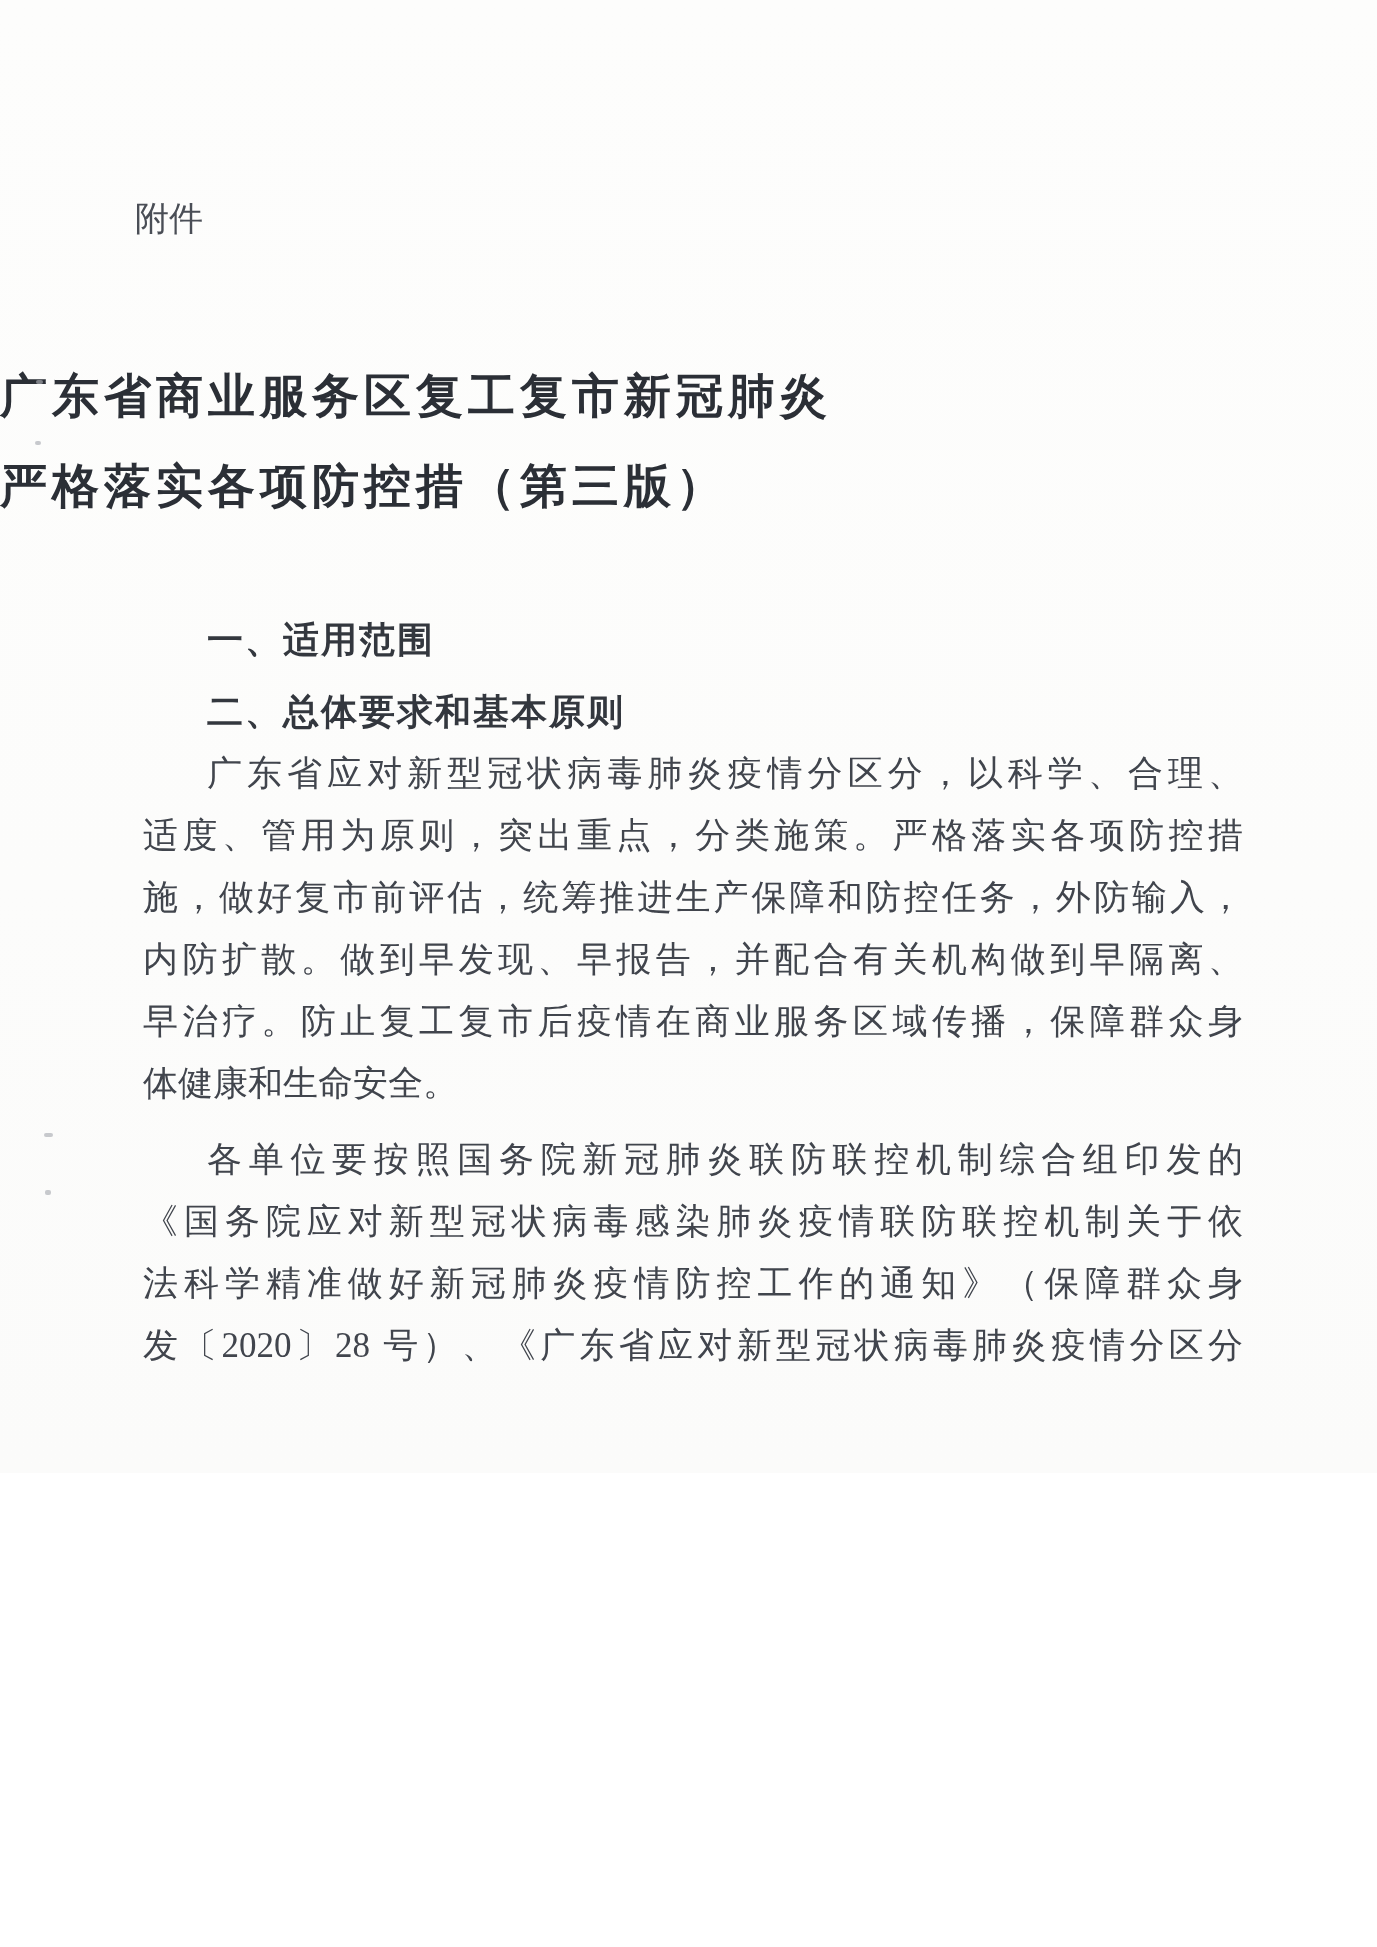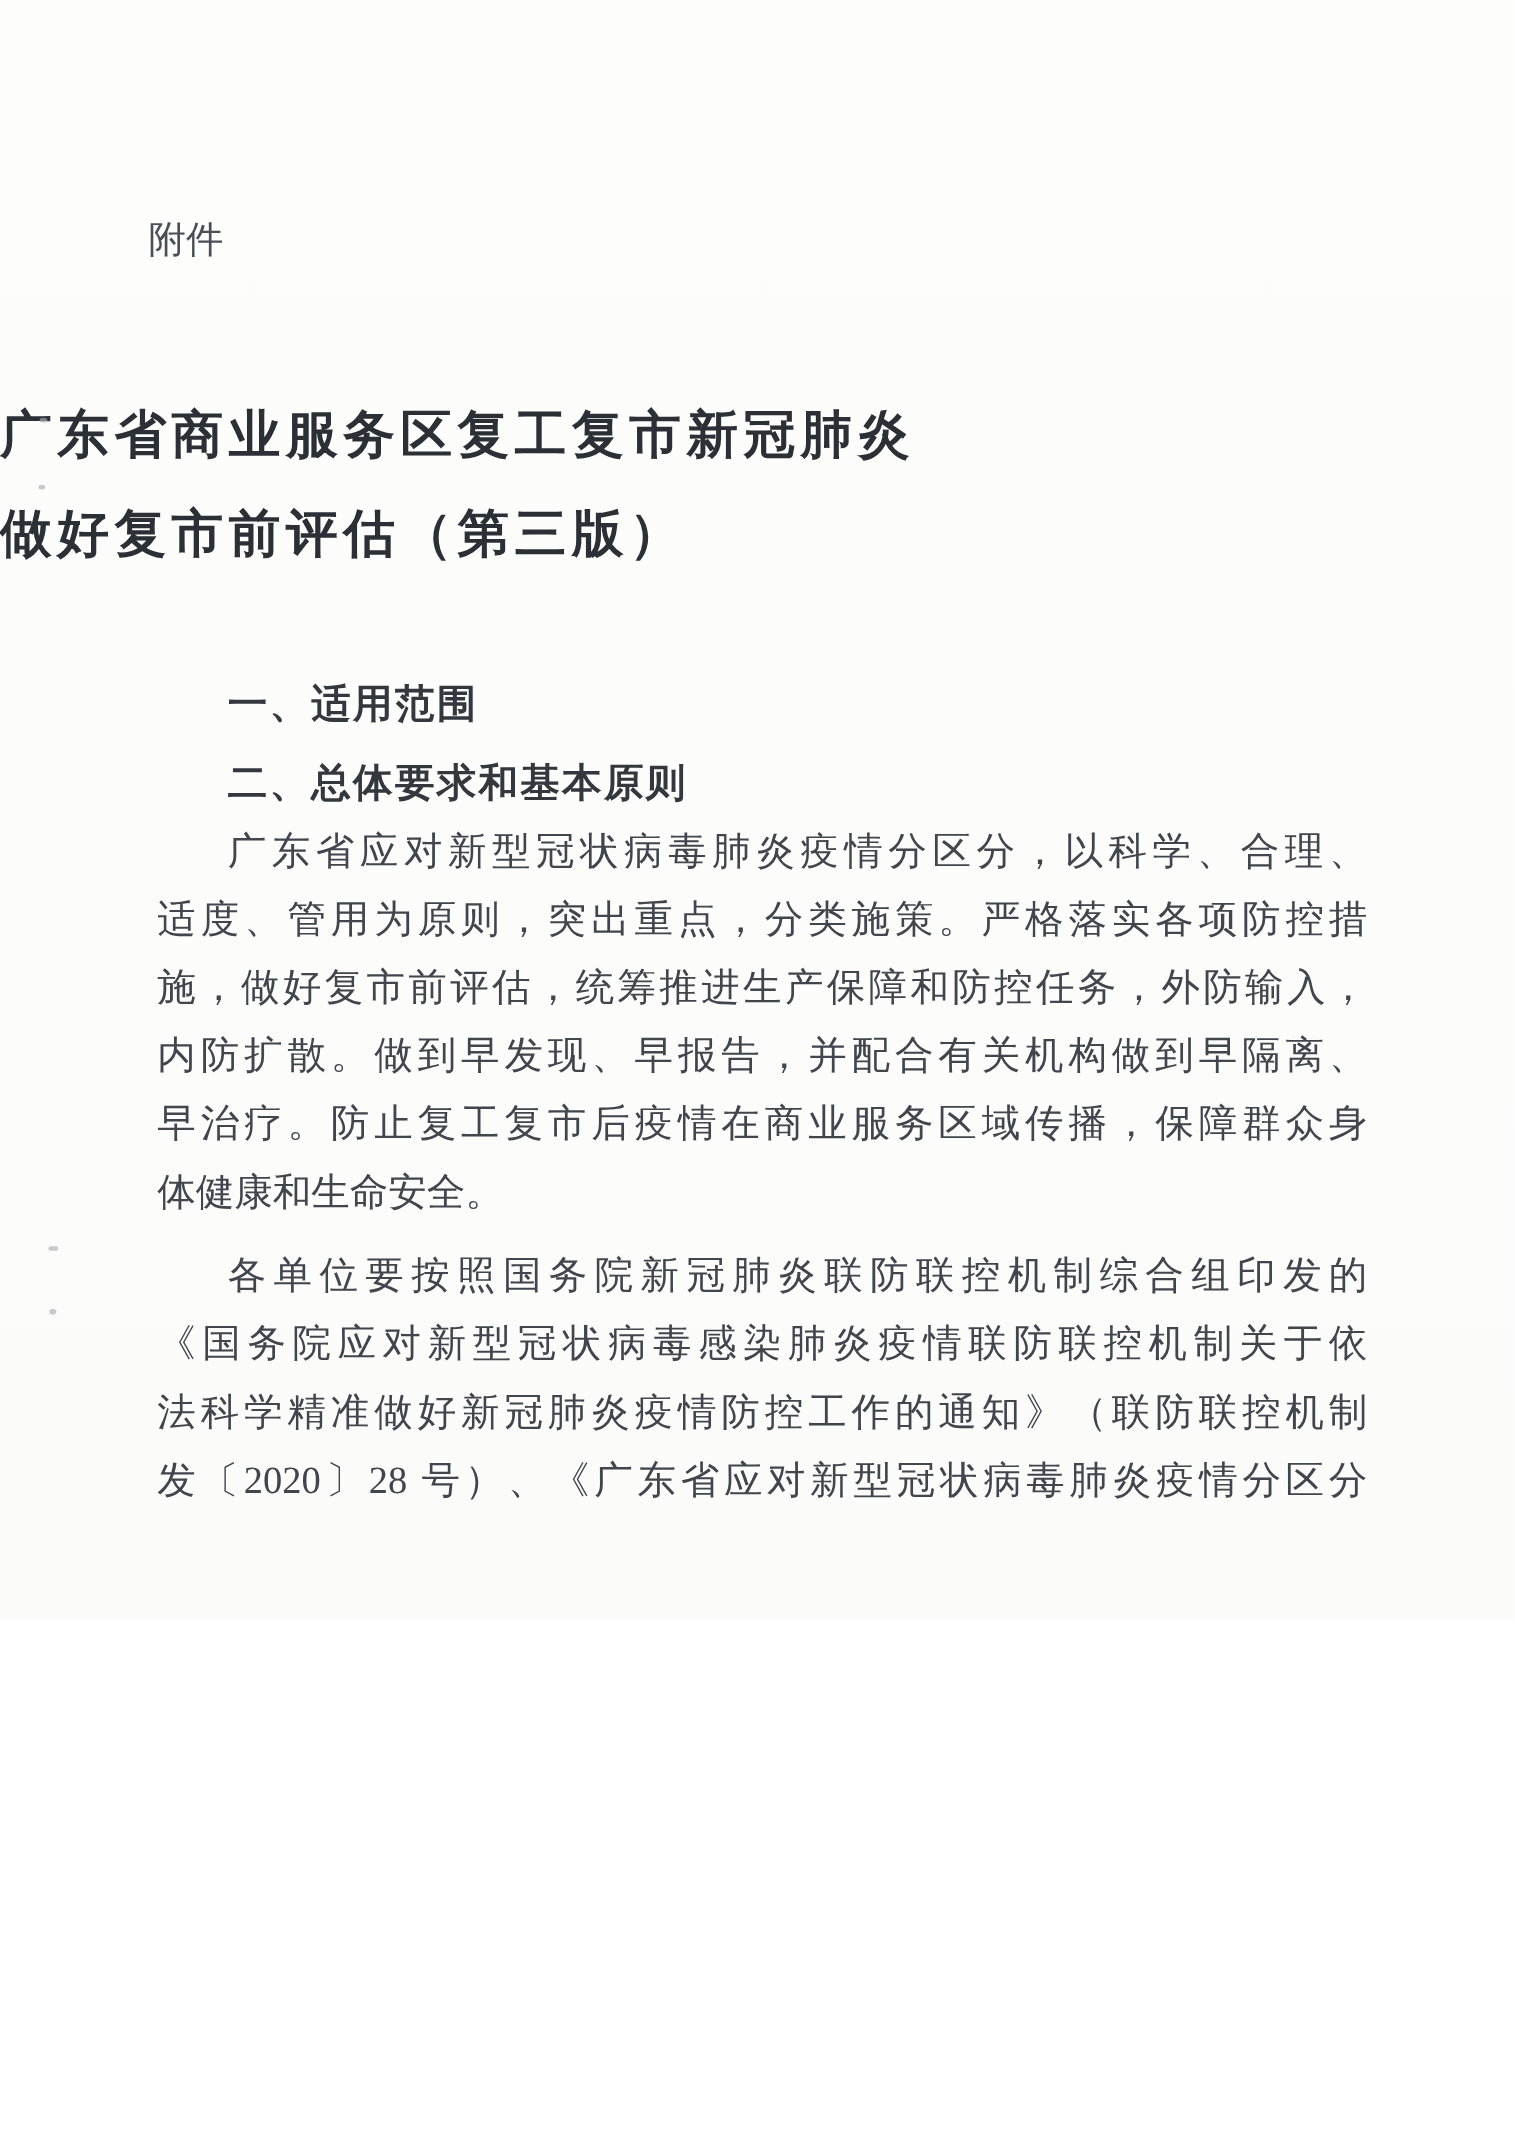--- a/index.html
+++ b/index.html
@@ -99,21 +99,21 @@
 
   <div class="speck s1"></div>
   <div class="speck s2"></div>
   <div class="speck s3"></div>
   <div class="speck s4"></div>
 
   <div class="attachment">附件</div>
 
   <div class="title">
     <div class="t-line">广东省商业服务区复工复市新冠肺炎</div>
-    <div class="t-line">做好复市前评估（第三版）</div>
+    <div class="t-line">严格落实各项防控措（第三版）</div>
   </div>
 
   <div class="body-block">
 
     <div class="sec-heading">一、适用范围</div>
 
 
     <div class="sec-heading second">二、总体要求和基本原则</div>
 
     <div class="para">
@@ -121,21 +121,21 @@
       <div class="line">适度、管用为原则，突出重点，分类施策。严格落实各项防控措</div>
       <div class="line">施，做好复市前评估，统筹推进生产保障和防控任务，外防输入，</div>
       <div class="line">内防扩散。做到早发现、早报告，并配合有关机构做到早隔离、</div>
       <div class="line">早治疗。防止复工复市后疫情在商业服务区域传播，保障群众身</div>
       <div class="line lastline">体健康和生命安全。</div>
     </div>
 
     <div class="para gap">
       <div class="line first">各单位要按照国务院新冠肺炎联防联控机制综合组印发的</div>
       <div class="line">《国务院应对新型冠状病毒感染肺炎疫情联防联控机制关于依</div>
-      <div class="line">法科学精准做好新冠肺炎疫情防控工作的通知》（联防联控机制</div>
+      <div class="line">法科学精准做好新冠肺炎疫情防控工作的通知》（保障群众身</div>
       <div class="line">发〔2020〕28 号）、《广东省应对新型冠状病毒肺炎疫情分区分</div>
     </div>
 
   </div>
 
   <div class="page-number">- 3 -</div>
 
 </div>
 
 </body></html>

